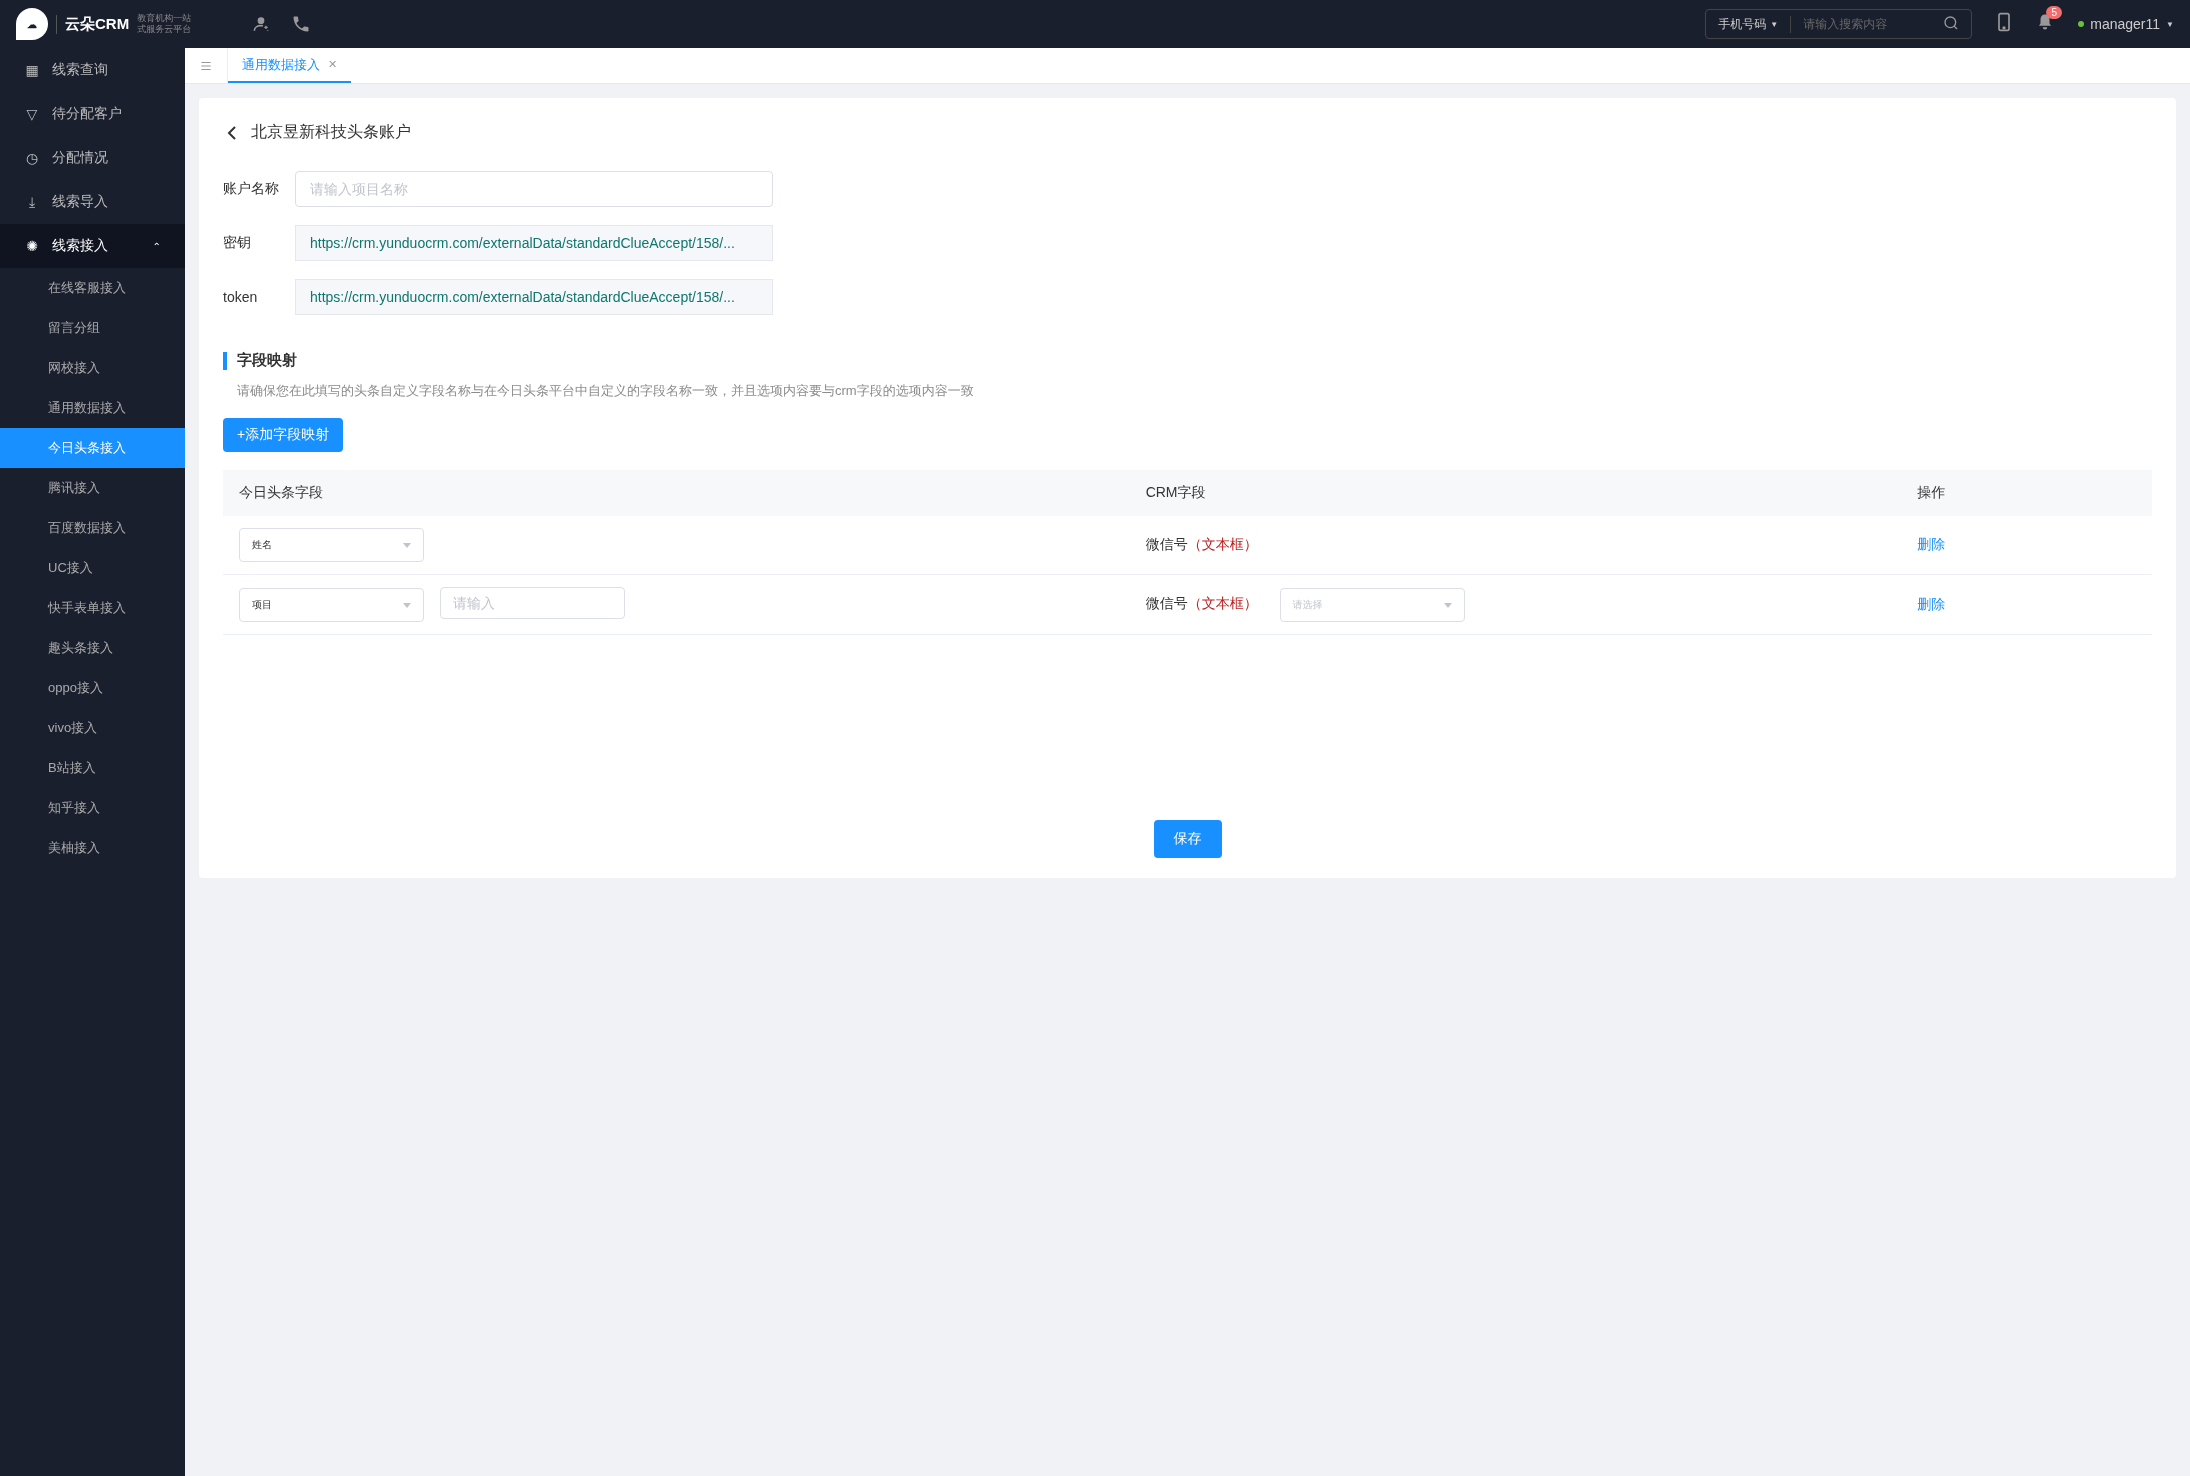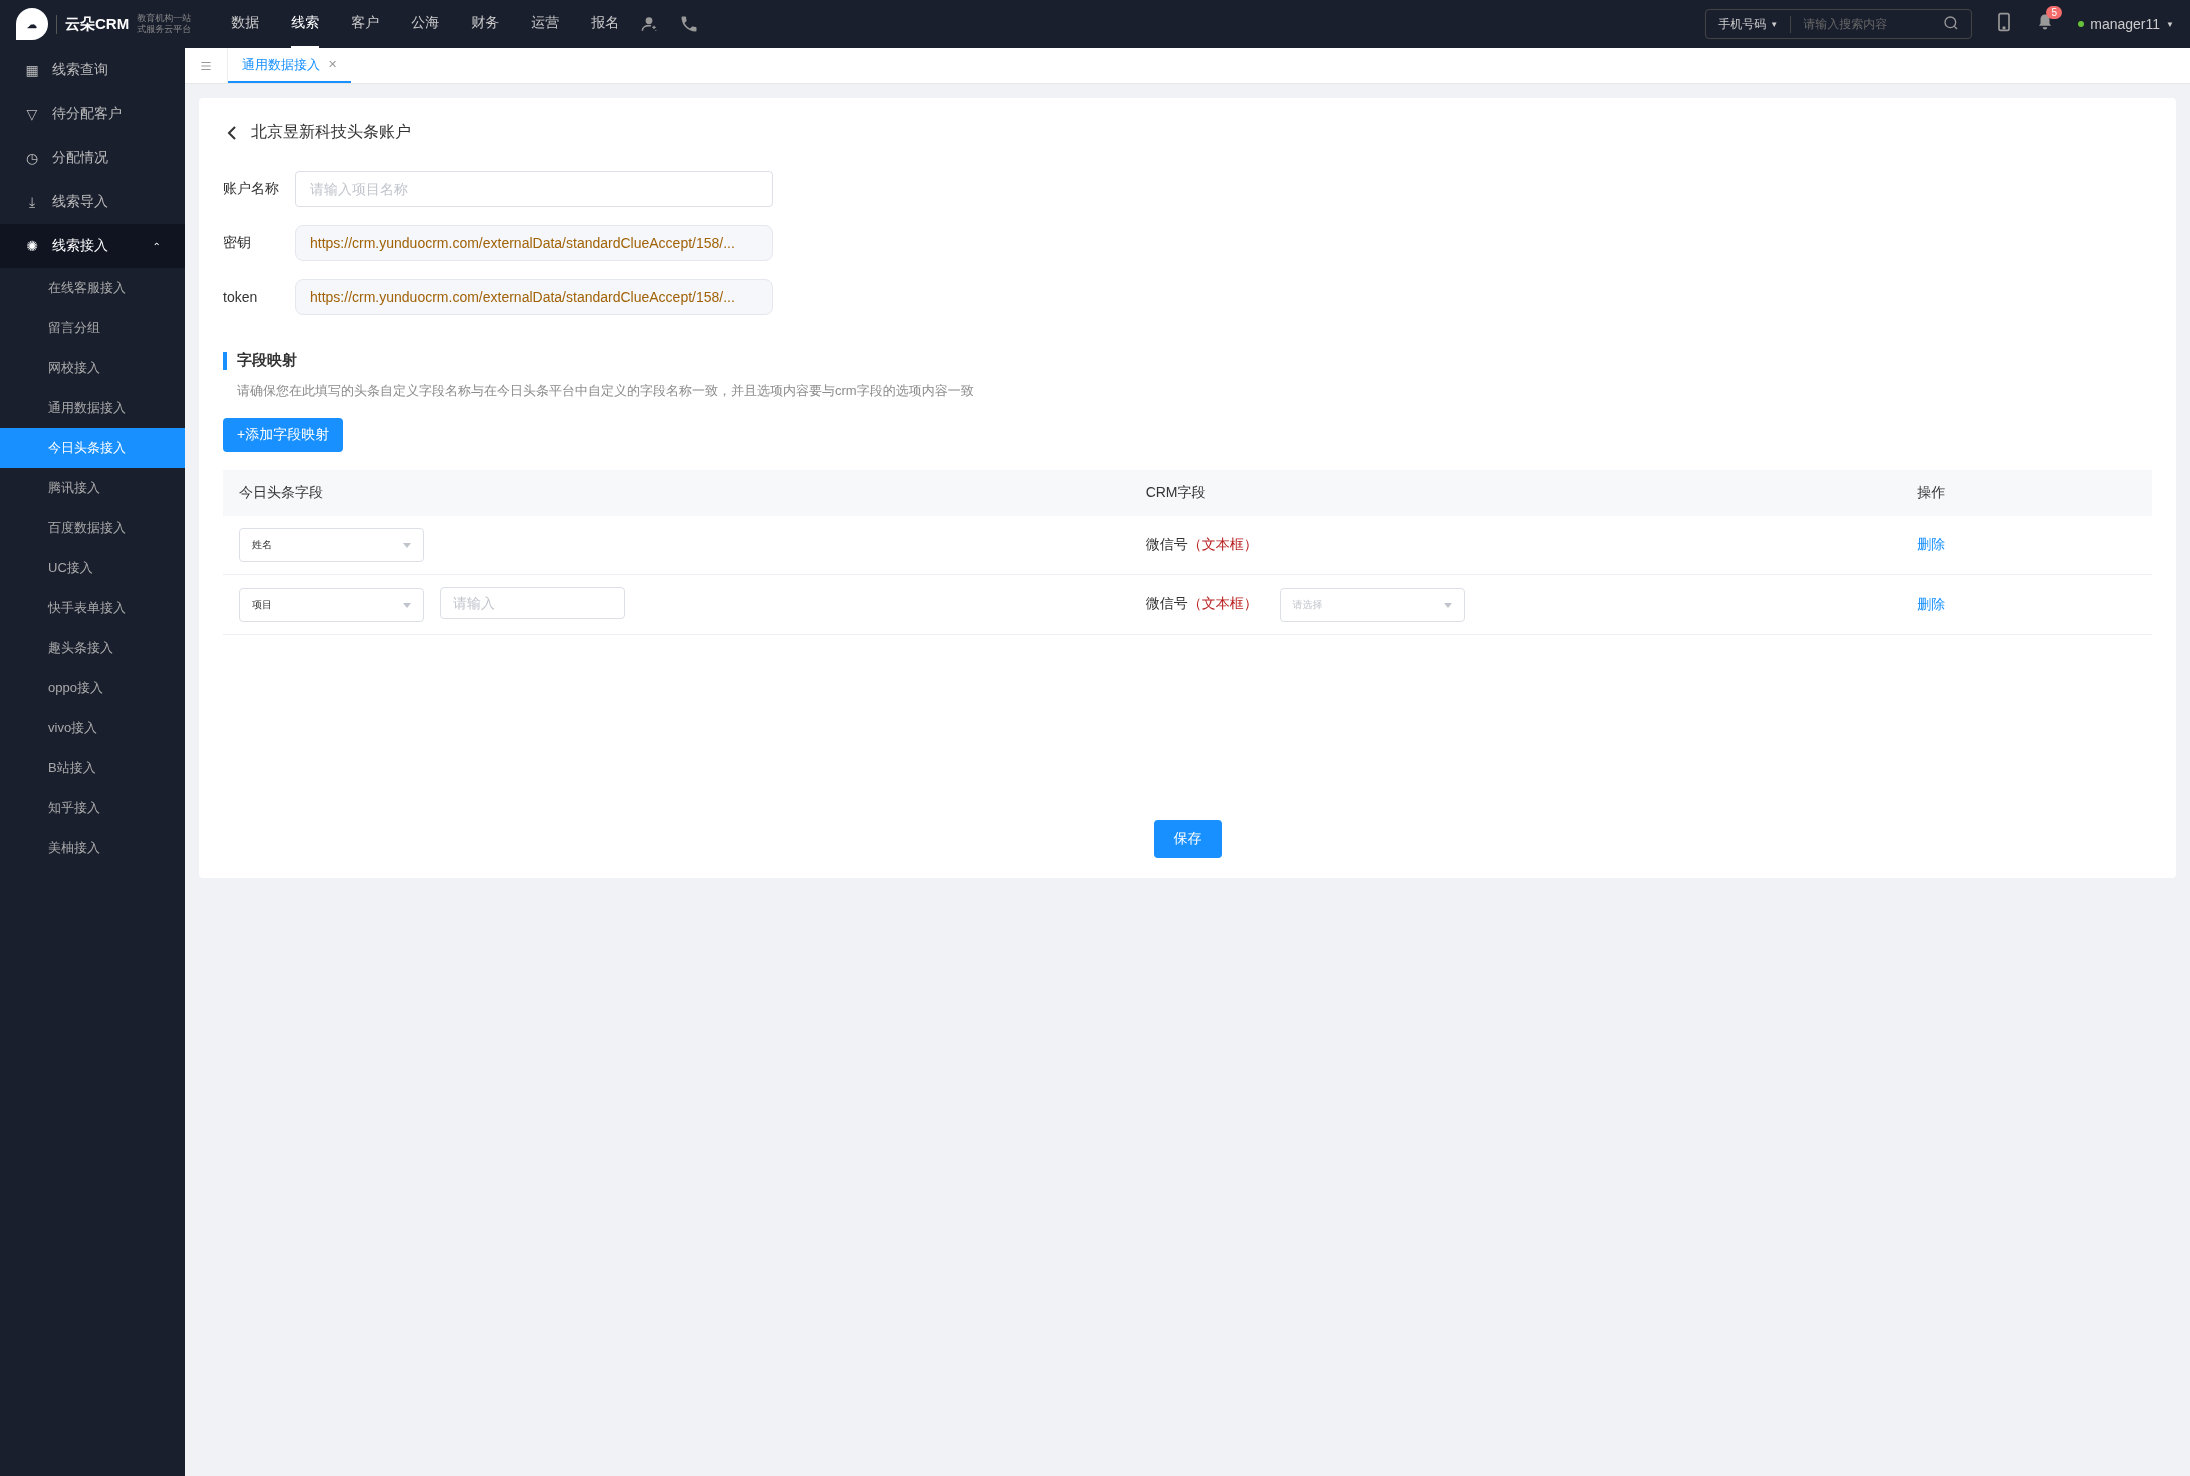--- a/index.html
+++ b/index.html
@@ -47,21 +47,21 @@
     .content { padding: 14px; }
     .card { background: #fff; border-radius: 4px; padding: 24px; min-height: 780px; position: relative; }
     .breadcrumb { display: flex; align-items: center; gap: 10px; margin-bottom: 28px; }
     .breadcrumb-back { width: 18px; height: 18px; cursor: pointer; display: flex; align-items: center; justify-content: center; color: #333; font-size: 18px; }
     .breadcrumb-title { font-size: 16px; font-weight: 500; color: #333; }
     
     .form-row { display: flex; align-items: center; margin-bottom: 18px; }
     .form-label { width: 72px; text-align: left; color: #333; font-size: 14px; }
     .form-input { width: 478px; height: 36px; border: 1px solid #dcdfe6; border-radius: 4px; padding: 0 14px; font-size: 14px; color: #333; outline: none; }
     .form-input::placeholder { color: #c0c4cc; }
-    .form-readonly { width: 478px; height: 36px; background: #f5f7fa; border: 1px solid #e4e7ed; border-radius: 8px; padding: 0 14px; font-size: 14px; display: flex; align-items: center; color: #a16207; overflow: hidden; white-space: nowrap; }
+    .form-readonly { width: 478px; height: 36px; background: #f5f7fa; border: 1px solid #e4e7ed; border-radius: 0; padding: 0 14px; font-size: 14px; display: flex; align-items: center; color: #0f766e; overflow: hidden; white-space: nowrap; }
     
     .section-title { display: flex; align-items: center; margin-top: 36px; margin-bottom: 12px; }
     .section-bar { width: 4px; height: 18px; background: #1890ff; margin-right: 10px; }
     .section-text { font-size: 15px; font-weight: 600; color: #333; }
     .section-hint { color: #8c8c8c; font-size: 13px; margin-bottom: 18px; padding-left: 14px; }
     
     .add-btn { background: #1890ff; color: #fff; border: none; padding: 8px 14px; border-radius: 4px; font-size: 14px; cursor: pointer; margin-bottom: 18px; }
     
     .table { width: 100%; border-collapse: collapse; }
     .table th { background: #f7f8fa; text-align: left; padding: 14px 16px; font-weight: 500; color: #333; font-size: 14px; }
@@ -86,29 +86,20 @@
 <div class="header">
   <div class="logo">
     <div class="logo-icon">☁</div>
     <div>
       <div class="logo-text">云朵CRM</div>
     </div>
     <div>
       <div class="logo-sub">教育机构一站</div>
       <div class="logo-sub">式服务云平台</div>
     </div>
-  </div>
-  <div class="nav-main">
-    <div class="nav-item">数据</div>
-    <div class="nav-item active">线索</div>
-    <div class="nav-item">客户</div>
-    <div class="nav-item">公海</div>
-    <div class="nav-item">财务</div>
-    <div class="nav-item">运营</div>
-    <div class="nav-item">报名</div>
   </div>
   <div class="header-icons">
     <span class="header-icon">
       <svg width="20" height="20" viewBox="0 0 24 24" fill="currentColor">
           <circle cx="12" cy="8" r="4"></circle>
           <path d="M4 20c0-4 4-6 8-6s8 2 8 6" fill="none" stroke="currentColor" stroke-width="2"></path>
           <circle cx="18" cy="16" r="4" fill="#1a1f2e"></circle>
           <path d="M18 14v4M16 16h4" stroke="currentColor" stroke-width="1.5"></path>
         </svg>
     </span>

